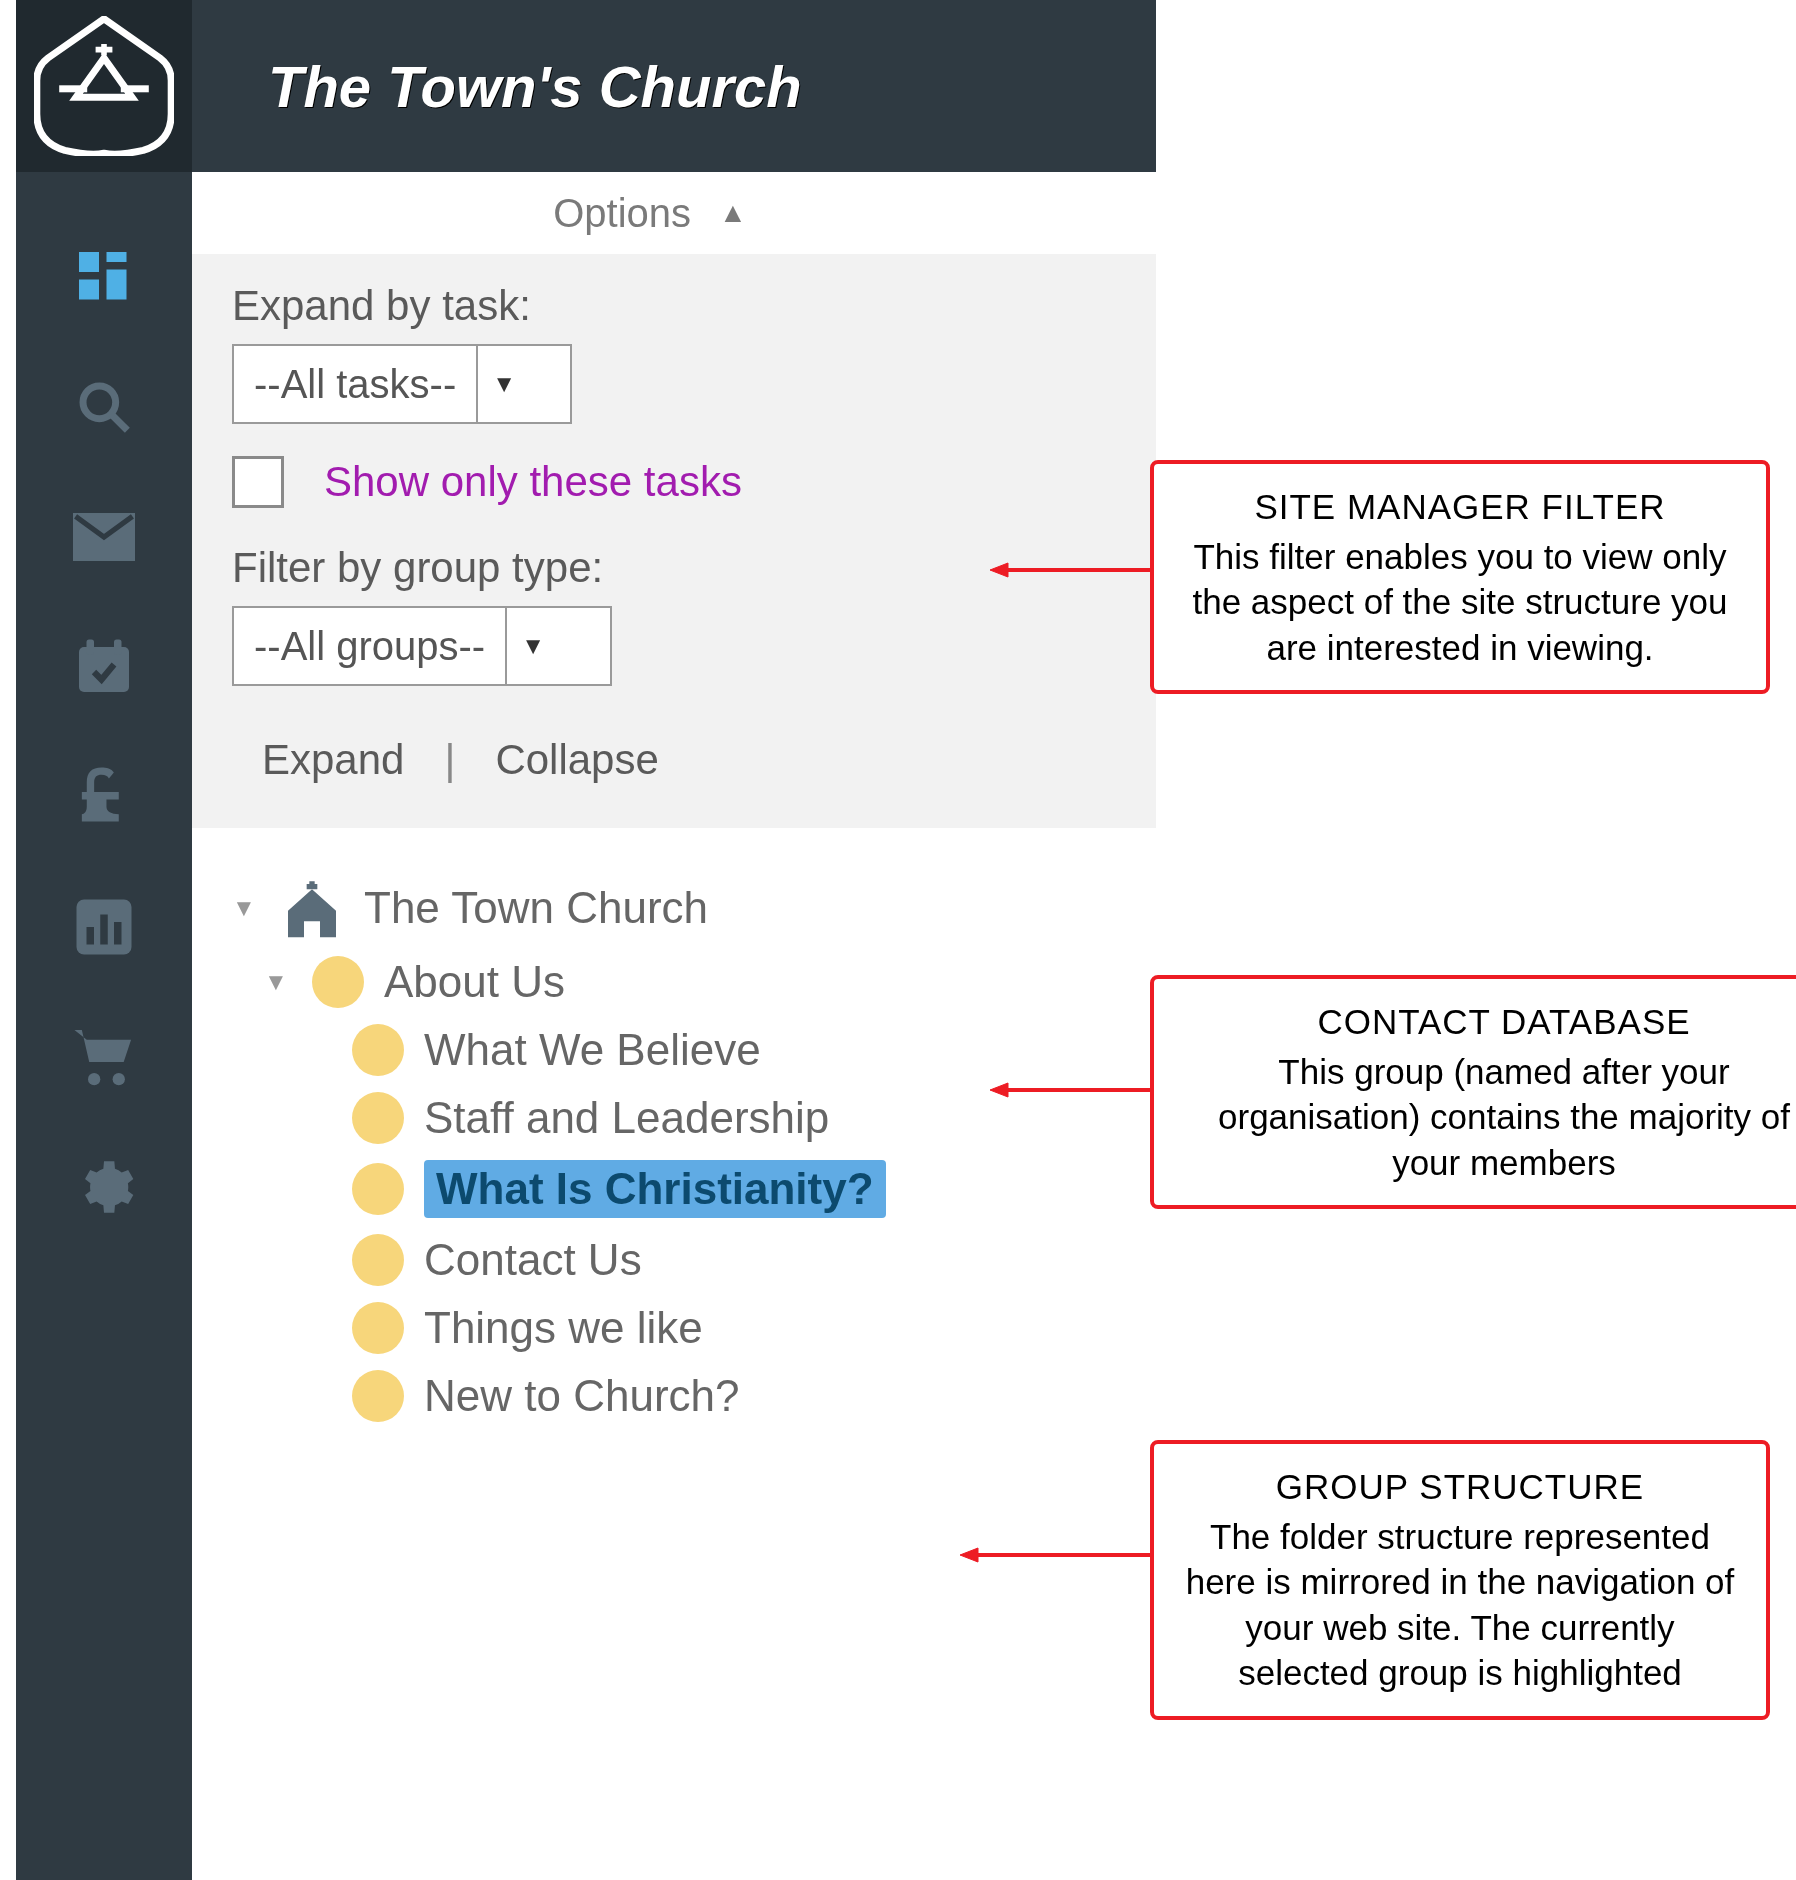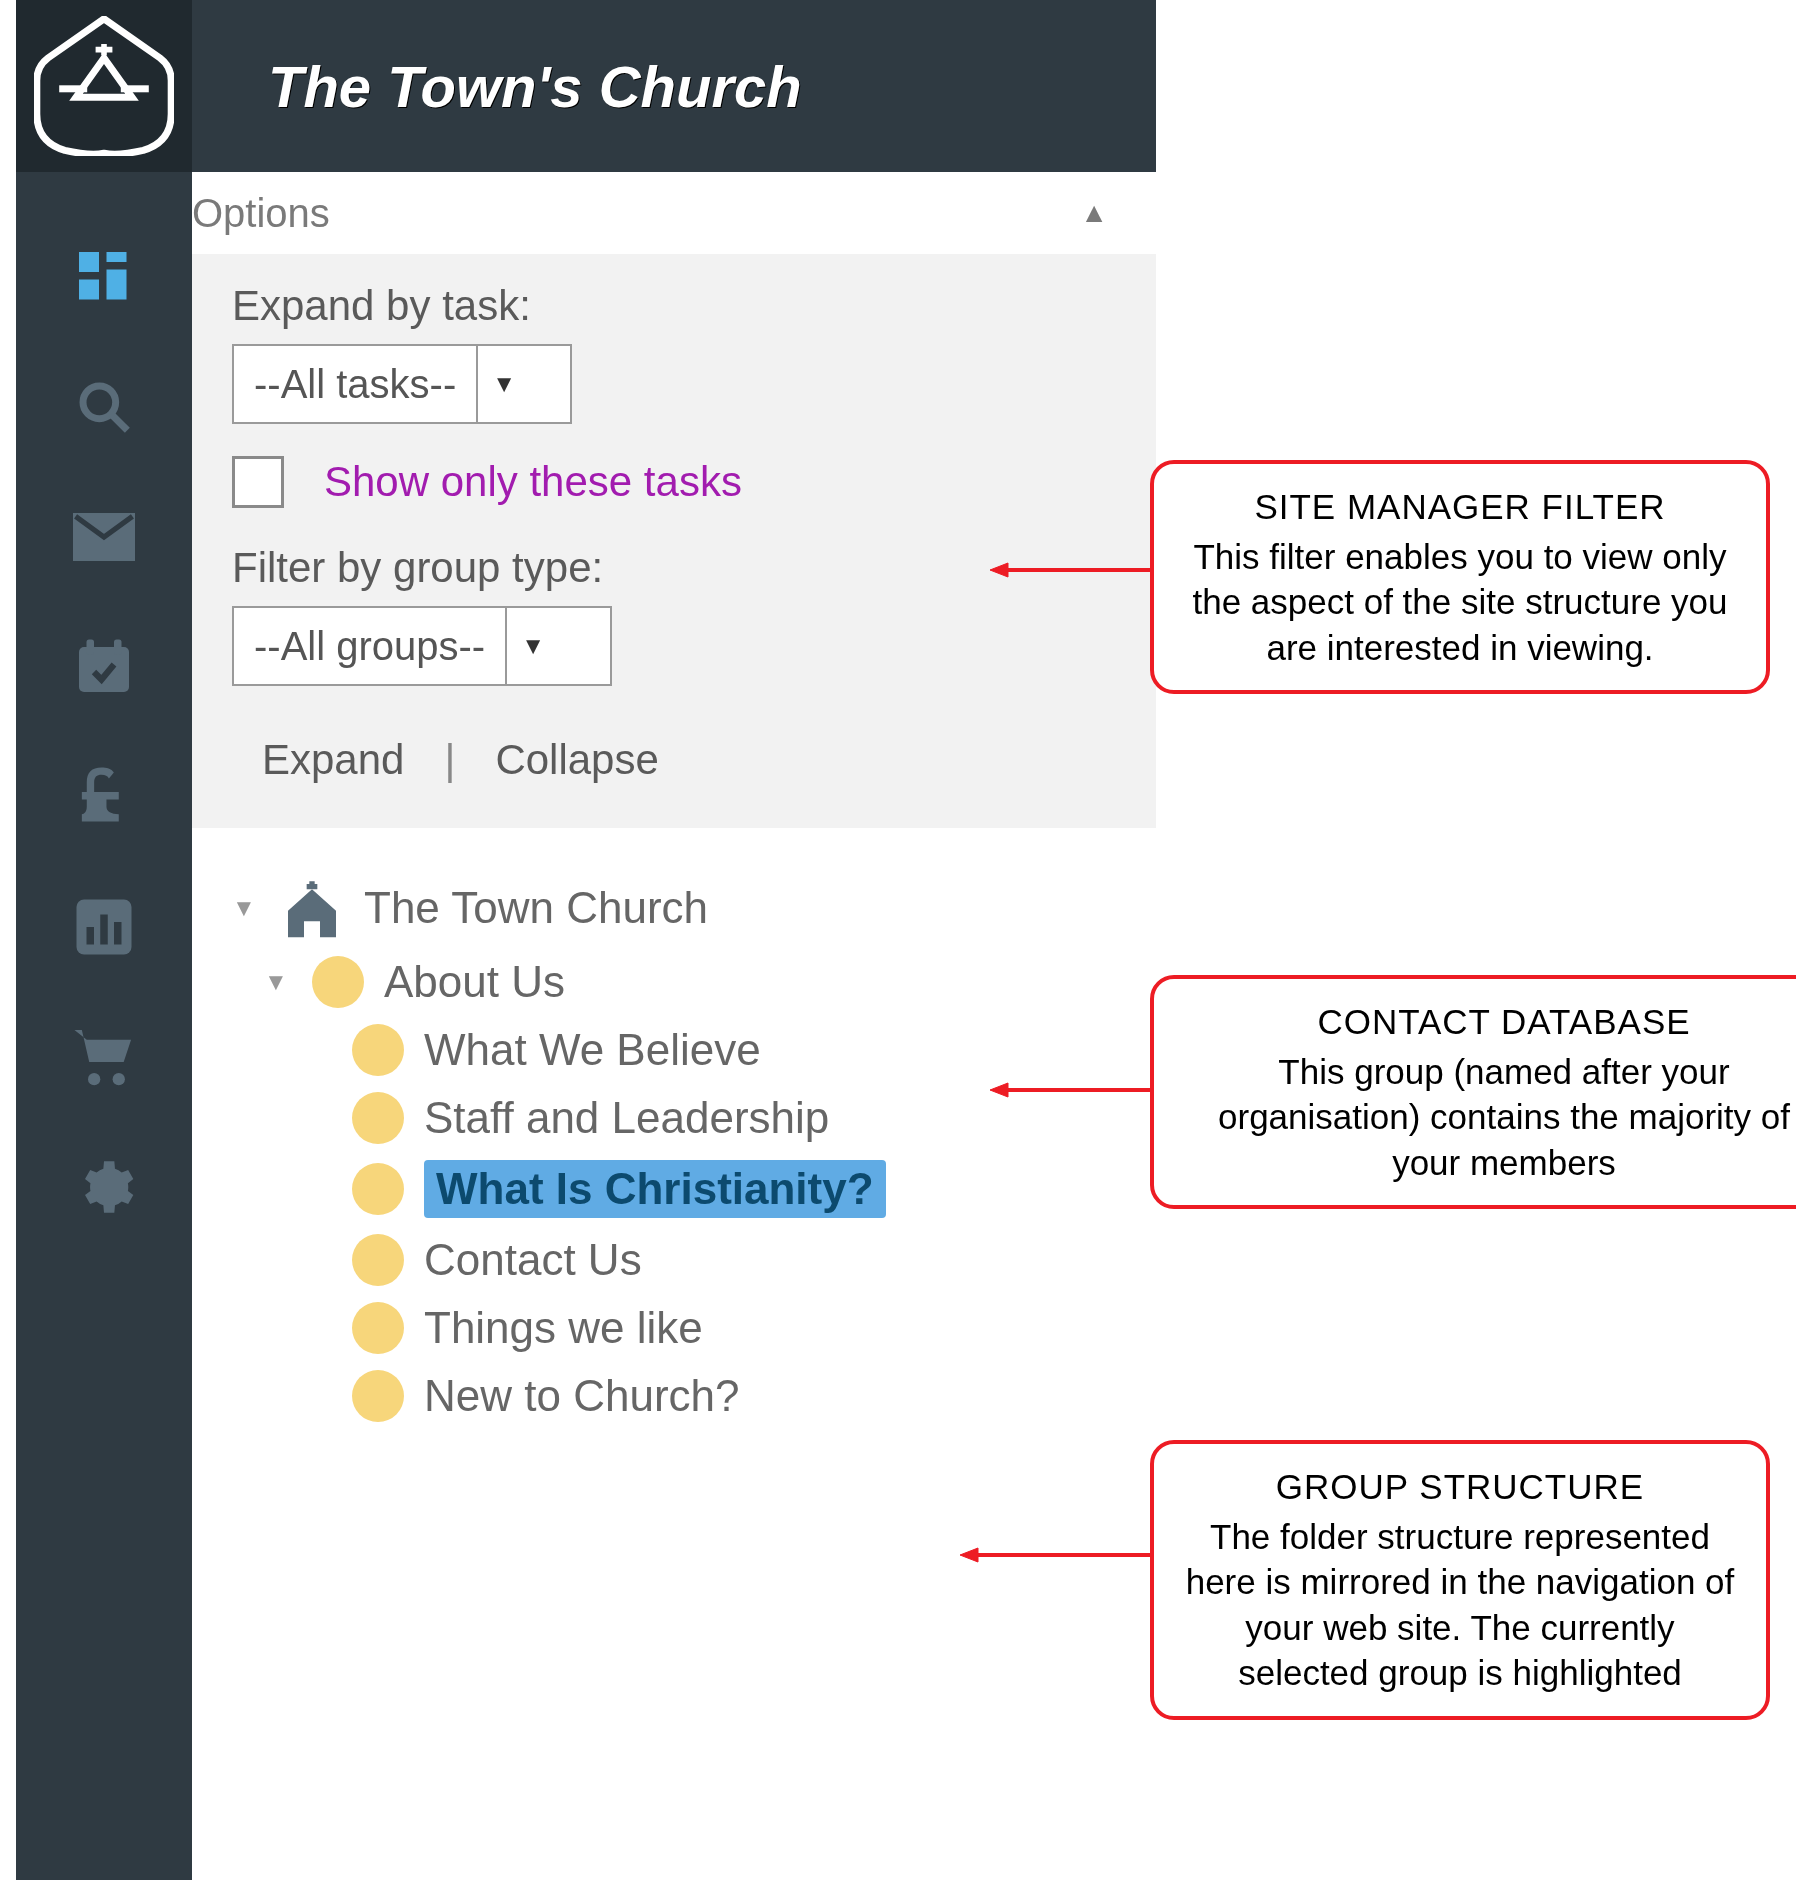--- a/index.html
+++ b/index.html
@@ -72,21 +72,21 @@
       font-size: 58px;
       font-weight: bold;
       font-style: italic;
       text-shadow: 1px 1px 0 #000;
     }
     .options-bar {
       height: 82px;
       background: #fff;
       display: flex;
       align-items: center;
-      justify-content: space-between;
+      justify-content: center;
       padding-right: 48px;
       gap: 28px;
     }
     .options-label { color: #7a7a7a; font-size: 40px; }
     .options-caret { color: #7a7a7a; font-size: 28px; }
     .filter-panel {
       background: #f2f2f2;
       padding: 28px 40px 36px 40px;
     }
     .filter-label { color: #5a5a5a; font-size: 42px; margin-bottom: 14px; }
@@ -171,21 +171,21 @@
       padding: 4px 12px;
       border-radius: 4px;
     }
     .indent0 { padding-left: 16px; }
     .indent1 { padding-left: 48px; }
     .indent2 { padding-left: 140px; }
 
     .callout {
       position: absolute;
       border: 4px solid #ed1c24;
-      border-radius: 24px;
+      border-radius: 8px;
       padding: 20px 28px;
       text-align: center;
       background: #fff;
       font-size: 35px;
       line-height: 1.3;
       color: #000;
     }
     .callout-title {
       font-size: 35px;
       letter-spacing: 1px;

